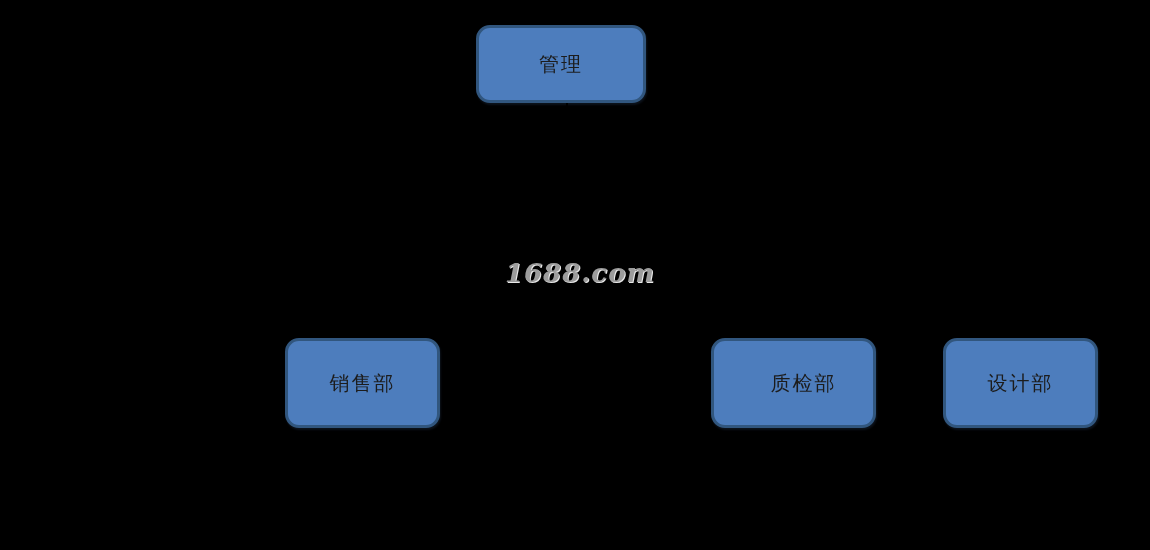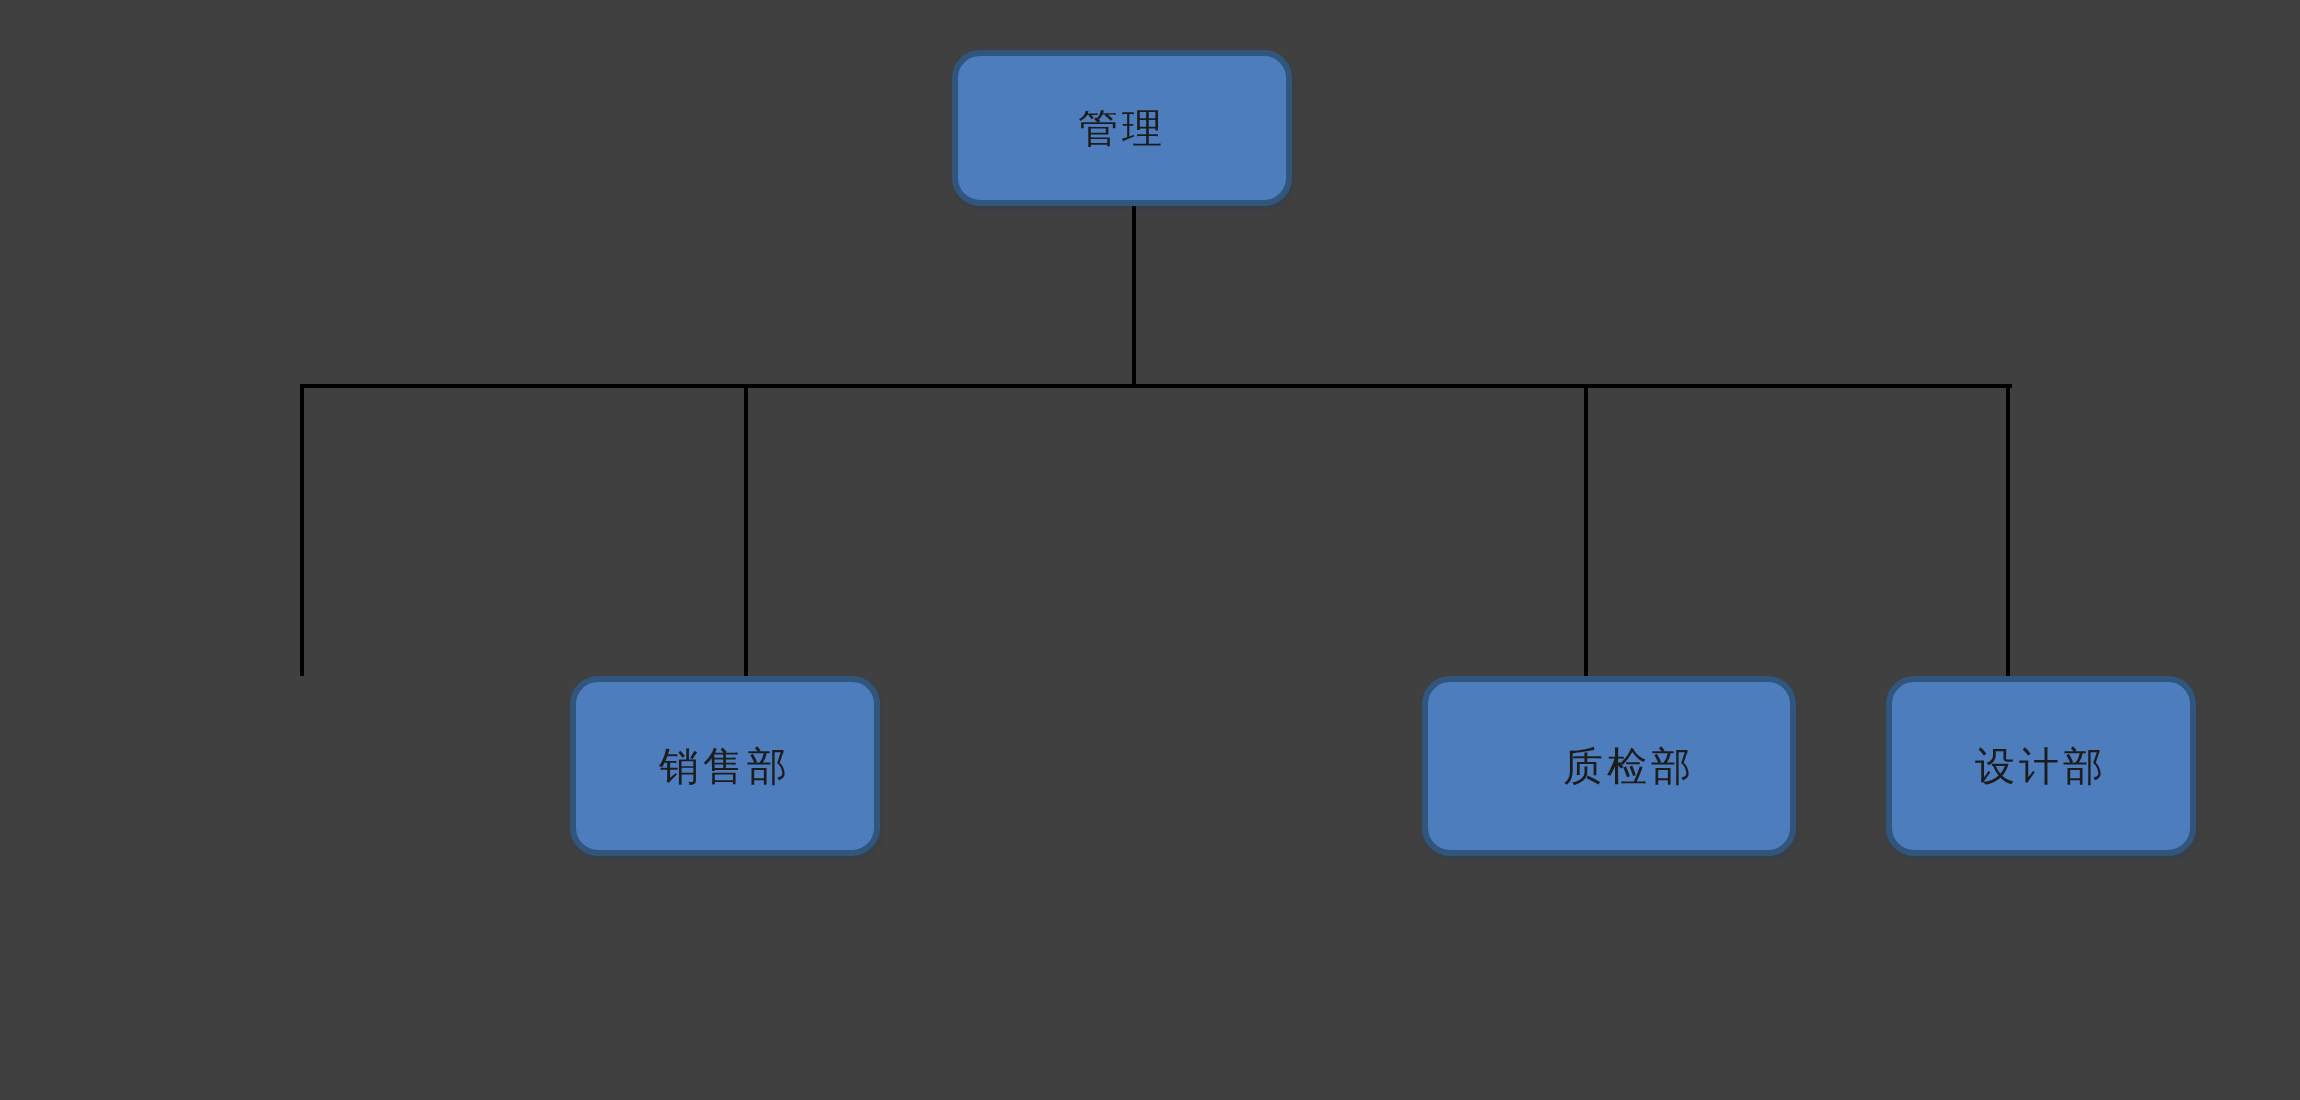--- a/index.html
+++ b/index.html
@@ -4,21 +4,21 @@
 <style>
   html, body {
     margin: 0;
     padding: 0;
     background: #ffffff;
   }
   .canvas {
     position: relative;
     width: 1150px;
     height: 550px;
-    background: #404040;
+    background: #000000;
     overflow: hidden;
     font-family: "DejaVu Serif", "Liberation Serif", serif;
     text-decoration: underline;
   }
 
   
   .node {
     position: absolute;
     box-sizing: border-box;
     background: #4d7dbd;
@@ -28,21 +28,21 @@
     align-items: center;
     justify-content: center;
     color: #1c1c1c;
     font-size: 20px;
     letter-spacing: 2px;
     box-shadow: 1px 2px 2px rgba(40, 60, 90, 0.30);
   }
   .node-root   { left: 476px; top: 25px;  width: 170px; height: 78px; }
   .node-dept-0 { left: 71px;  top: 338px; width: 155px; height: 90px; }
   .node-dept-1 { left: 285px; top: 338px; width: 155px; height: 90px; }
-  .node-dept-2 { left: 711px; top: 338px; width: 187px; height: 90px; padding-left: 20px; }
+  .node-dept-2 { left: 711px; top: 338px; width: 165px; height: 90px; padding-left: 20px; }
   .node-dept-3 { left: 931px; top: 338px; width: 155px; height: 90px; margin-left: 12px; }
 
   
   .line {
     position: absolute;
     background: #000000;
   }
   .line-stem  { left: 566px;  top: 103px; width: 2px;   height: 90px;  }
   .line-rail  { left: 150px;  top: 192px; width: 856px; height: 2px;   }
   .line-drop-0 { left: 150px;  top: 193px; width: 2px;  height: 145px; }
@@ -76,20 +76,21 @@
     <span>管理</span>
   </div>
 
   <div class="line line-stem"></div>
   <div class="line line-rail"></div>
   <div class="line line-drop-0"></div>
   <div class="line line-drop-1"></div>
   <div class="line line-drop-2"></div>
   <div class="line line-drop-3"></div>
 
+  <div class="watermark">1688.com</div>
 
   <div class="node node-dept-1">
     <span>销售部</span>
   </div>
   <div class="node node-dept-2">
     <span>质检部</span>
   </div>
   <div class="node node-dept-3">
     <span>设计部</span>
   </div>

